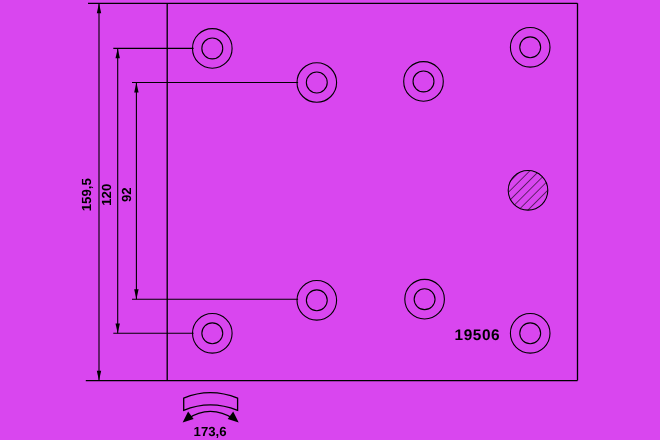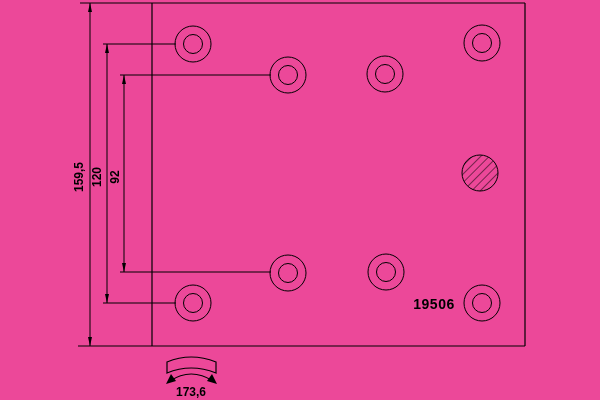--- a/index.html
+++ b/index.html
@@ -8,21 +8,21 @@
     background: #ffffff;
     width: 600px;
     height: 400px;
     overflow: hidden;
     font-family: "Liberation Sans", sans-serif;
   }
   .canvas {
     position: relative;
     width: 600px;
     height: 400px;
-    background: #ec4899;
+    background: #d946ef;
   }
   svg { display: block; }
   .dim-label {
     font-family: "Liberation Sans", sans-serif;
     font-weight: bold;
     font-size: 12px;
     fill: #000000;
   }
   .part-label {
     font-family: "Liberation Sans", sans-serif;

